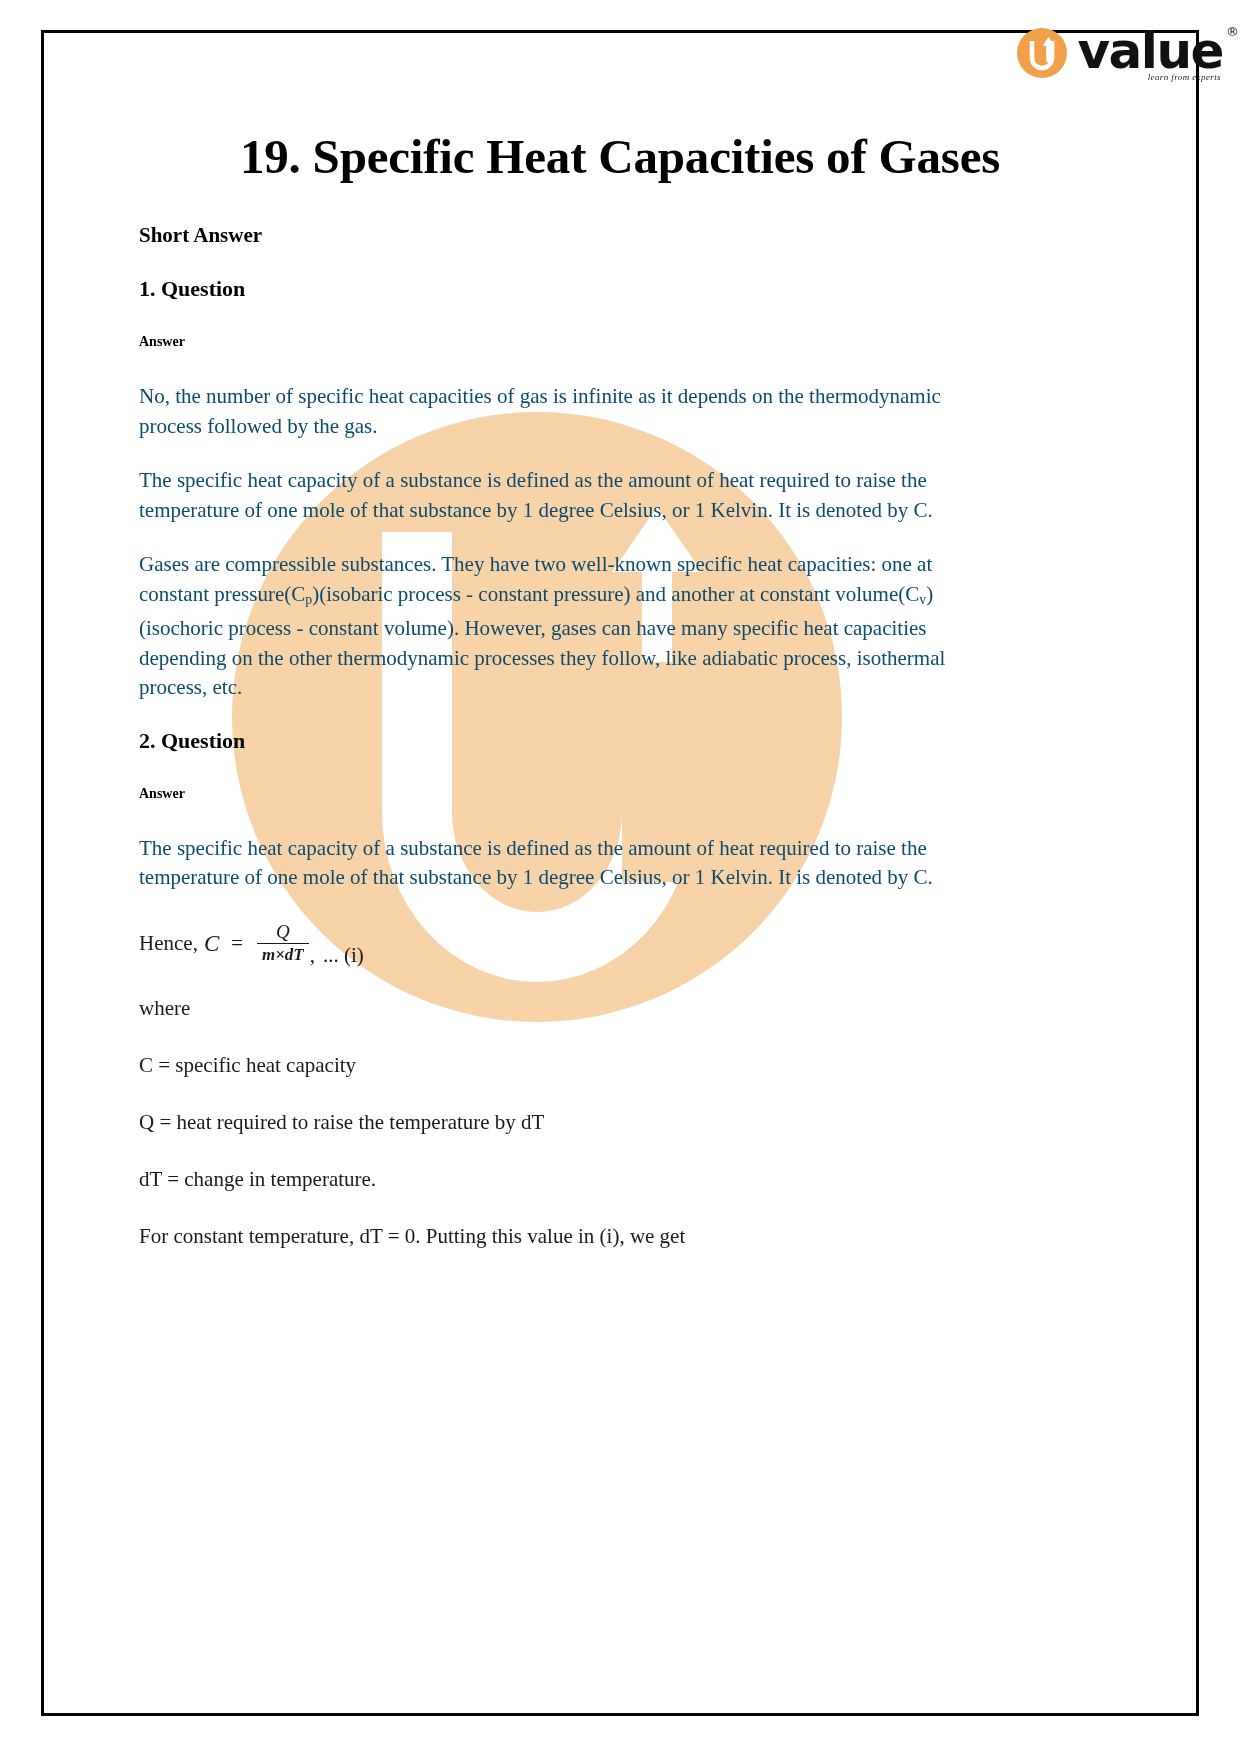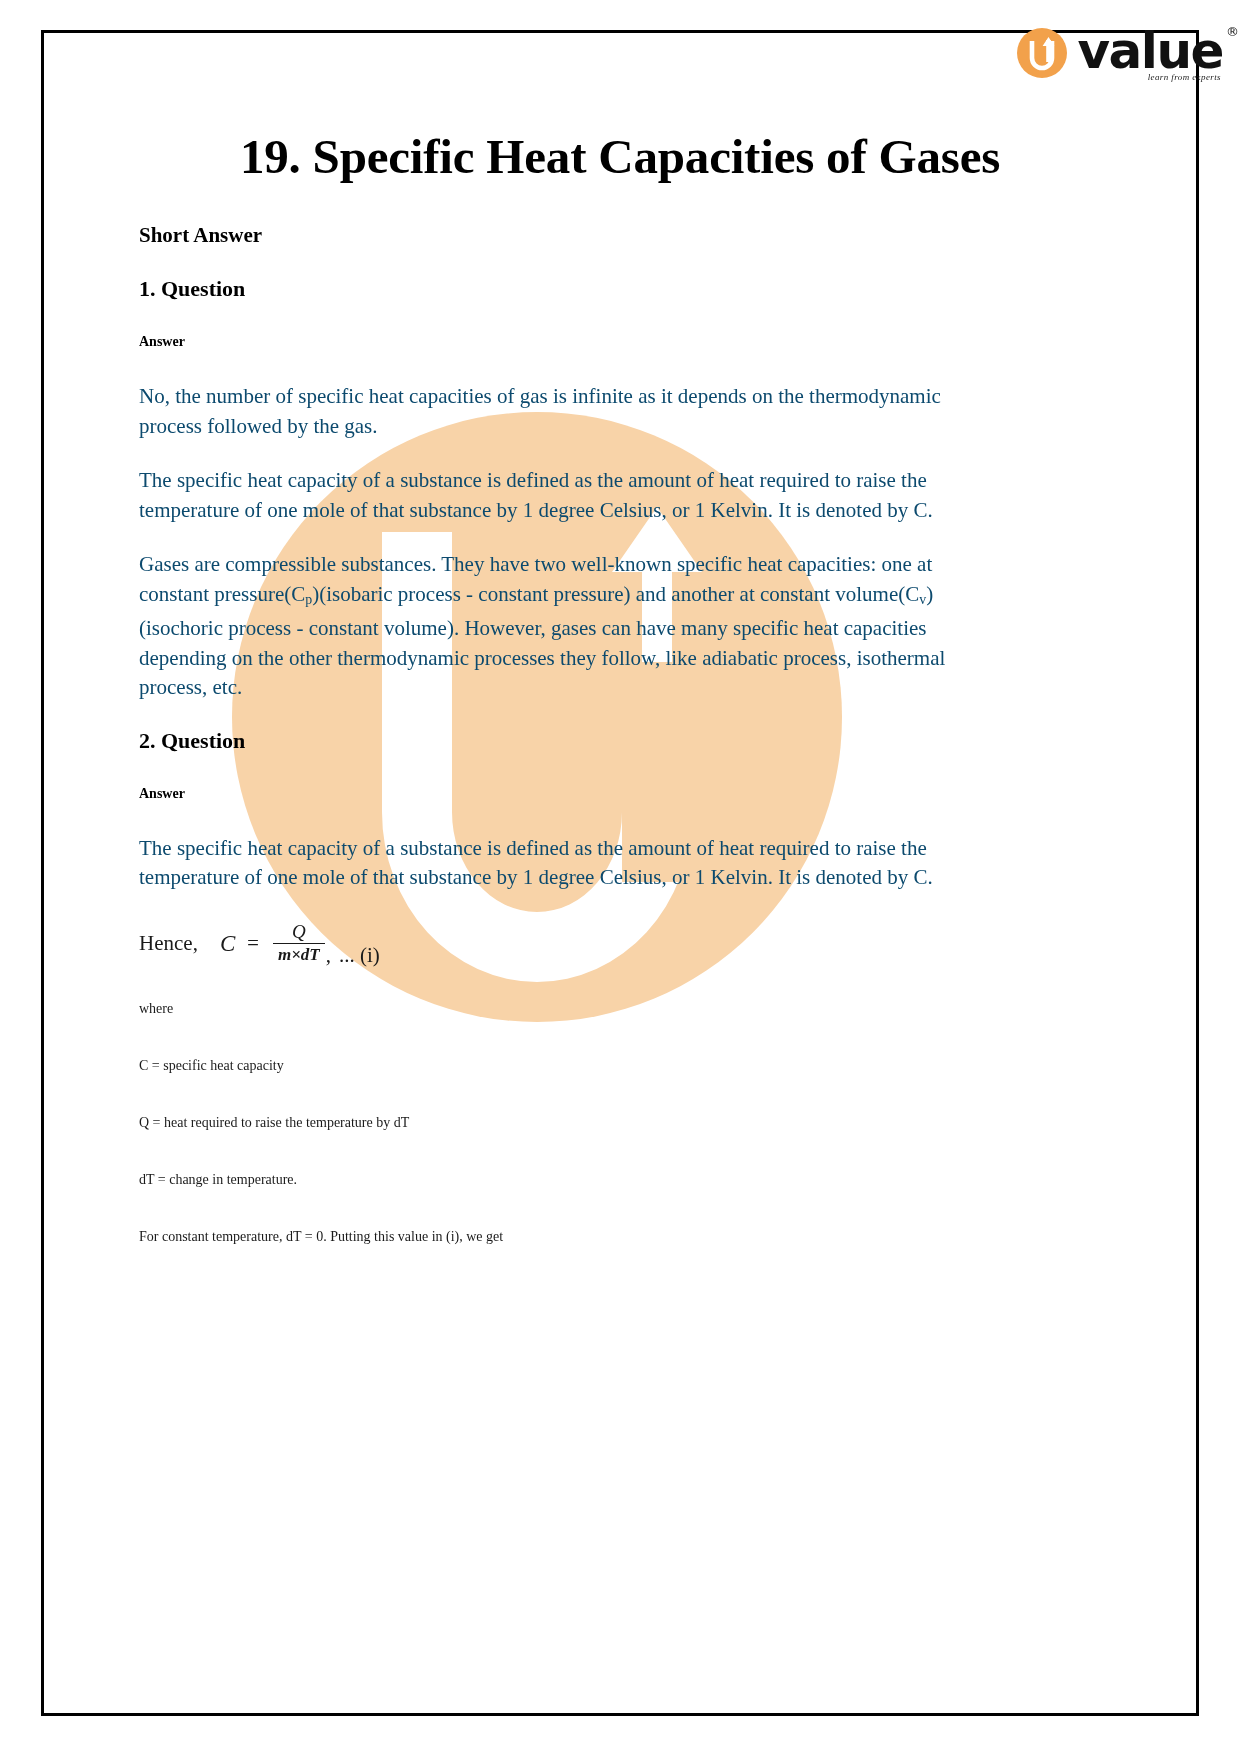--- a/index.html
+++ b/index.html
@@ -135,40 +135,40 @@
     margin: 0 0 27px 0;
   }
   p.para {
     font-size: 21px;
     line-height: 29.5px;
     color: #0c4a6e;
     margin: 0 0 25px 0;
     text-align: left;
   }
   p.line {
-    font-size: 14px;
+    font-size: 21px;
     line-height: 29px;
     color: #1a1a1a;
     margin: 0 0 28px 0;
   }
   sub {
     font-size: 0.66em;
     vertical-align: -0.22em;
   }
 
   
   .formula-row {
     display: flex;
     align-items: center;
     font-size: 21px;
     color: #1a1a1a;
     margin: 0 0 24px 0;
     height: 52px;
   }
-  .formula-row .lead { margin-right: 22px; }
+  .formula-row .lead { margin-right: 6px; }
   .mvar {
     font-family: "Liberation Serif", "DejaVu Serif", serif;
     font-style: italic;
     font-size: 23px;
     letter-spacing: 0.5px;
   }
   .meq { margin: 0 12px 0 10px; font-size: 21px; font-style: italic; }
   .frac {
     display: inline-flex;
     flex-direction: column;

